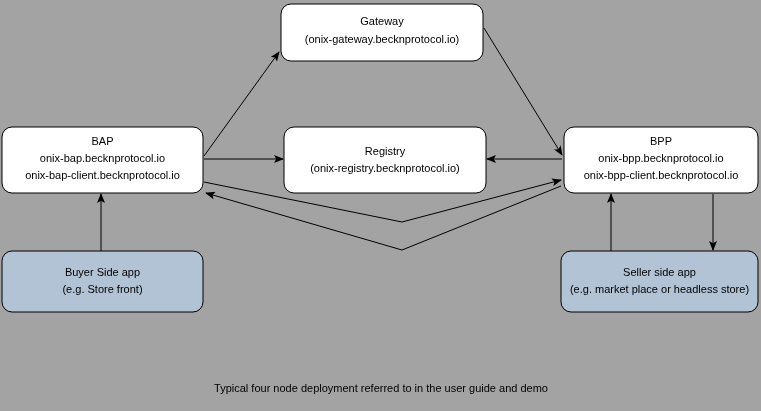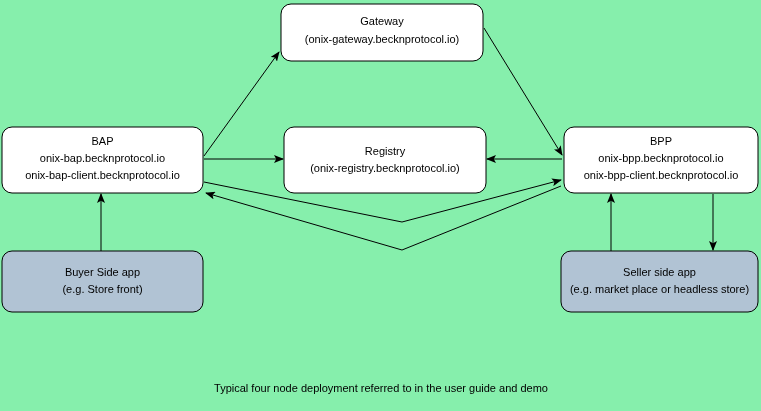--- a/index.html
+++ b/index.html
@@ -10,21 +10,21 @@
   body {
     width: 761px;
     height: 411px;
     overflow: hidden;
     font-family: "Liberation Sans", sans-serif;
   }
   #diagram-root {
     position: relative;
     width: 761px;
     height: 411px;
-    background: #86efac;
+    background: #a3a3a3;
   }
   svg.canvas {
     position: absolute;
     left: 0;
     top: 0;
     width: 761px;
     height: 411px;
     display: block;
   }
   .node-label {

